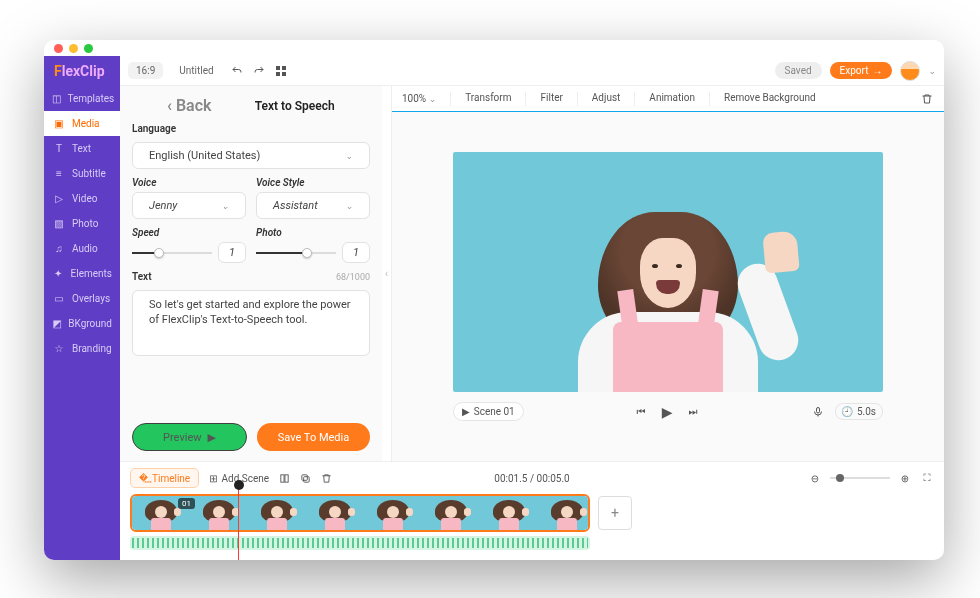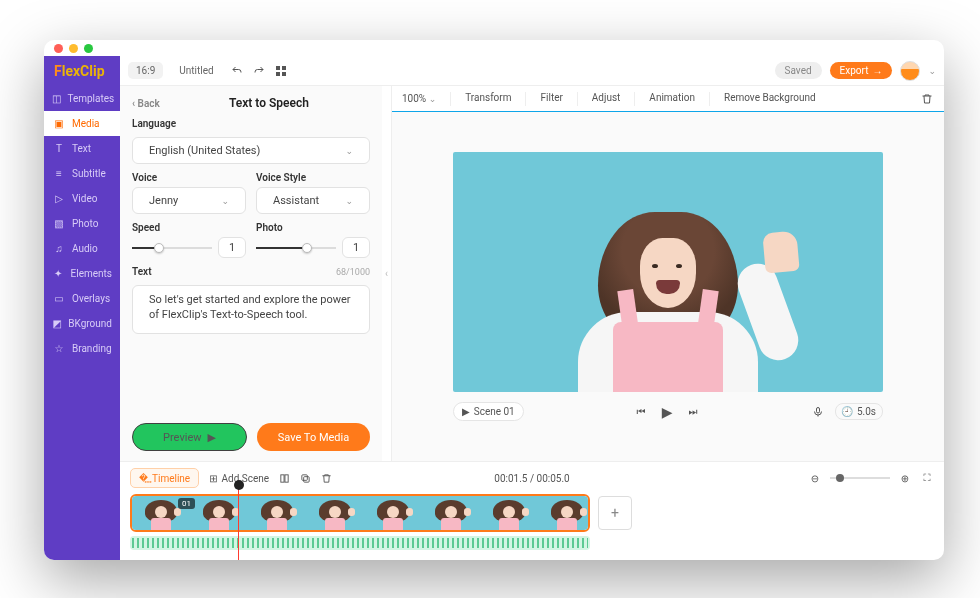--- a/index.html
+++ b/index.html
@@ -24,38 +24,38 @@
   .chip { padding: 3px 8px; border-radius: 5px; background: #f2f2f2; font-size: 10px; }
   .chip.plain { background: transparent; }
   .chip.save { background: #eee; color: #888; border-radius: 12px; padding: 3px 10px; }
   .chip.export { background: #ff7a1a; color: #fff; border-radius: 12px; padding: 3px 10px; display: flex; align-items: center; gap: 4px; }
   .tb-ico { width: 14px; height: 14px; display: inline-flex; align-items: center; justify-content: center; color: #555; cursor: pointer; }
   .avatar { width: 20px; height: 20px; border-radius: 50%; background: linear-gradient(#ffd7b0 40%, #ff8c1a 40%); border: 1px solid #ddd; }
 
   .work-row { flex: 1; display: flex; min-height: 0; }
   .panel { width: 262px; padding: 10px 12px; background: #fafafa; font-size: 11px; color: #333; display: flex; flex-direction: column; gap: 8px; }
   .panel-head { display: flex; align-items: center; gap: 8px; font-weight: 600; color: #222; }
-  .panel-head .back { color: #888; font-size: 10px; cursor: pointer; }
+  .panel-head .back { color: #888; font-size: 16px; cursor: pointer; margin-left: 35px; }
   .panel-head .title { flex: 1; text-align: center; font-size: 12px; }
   .label { font-size: 10px; font-weight: 600; color: #333; }
   .select, .numbox, .textarea { border: 1px solid #e2e2e2; background: #fff; border-radius: 6px; padding: 6px 16px; font-size: 11px; color: #444; display: flex; align-items: center; justify-content: space-between; }
   .two { display: flex; gap: 10px; }
-  .two > div { flex: 1; display: flex; flex-direction: column; gap: 4px; }
+  .two > div { flex: 1; display: flex; flex-direction: column; gap: 4px; font-style: italic; }
   .numrow { display: flex; align-items: center; gap: 6px; }
   .slider { flex: 1; height: 2px; background: #dcdcdc; position: relative; }
   .slider::before { content: ""; position: absolute; left: 0; top: 0; height: 2px; background: #333; }
   .slider.s-speed::before { width: 30%; }
   .slider.s-pitch::before { width: 60%; }
   .slider .knob { position: absolute; top: -4px; width: 10px; height: 10px; background: #fff; border: 1px solid #bbb; border-radius: 50%; box-shadow: 0 1px 2px rgba(0,0,0,0.2); }
   .s-speed .knob { left: 28%; }
   .s-pitch .knob { left: 58%; }
   .numbox { width: 28px; padding: 3px 6px; justify-content: center; }
   .txt-head { display: flex; justify-content: space-between; align-items: center; }
   .counter { font-size: 9px; color: #aaa; }
-  .textarea { height: 49px; align-items: flex-start; line-height: 1.4; }
+  .textarea { height: 66px; align-items: flex-start; line-height: 1.4; }
   .panel-foot { display: flex; gap: 10px; margin-top: auto; }
   .btn { flex: 1; height: 28px; border-radius: 14px; display: flex; align-items: center; justify-content: center; font-size: 11px; gap: 6px; cursor: pointer; }
   .btn.preview { background: #22c55e; border: 1px solid #404040; color: #555; }
   .btn.save { background: #ff7a1a; color: #fff; }
 
   .collapse-handle { width: 10px; display: flex; align-items: center; justify-content: center; color: #bbb; font-size: 10px; cursor: pointer; border-right: 1px solid #eee; }
 
   .canvas-col { flex: 1; display: flex; flex-direction: column; min-width: 0; }
   .canvas-toolbar { height: 26px; display: flex; align-items: center; gap: 14px; padding: 0 10px; font-size: 10px; color: #555; border-bottom: 1px solid #0ea5e9; }
   .ctb-sep { width: 1px; height: 14px; background: #eee; }
@@ -115,21 +115,21 @@
   <div class="mac-bar">
     <div class="mac-dot mac-red"></div>
     <div class="mac-dot mac-yellow"></div>
     <div class="mac-dot mac-green"></div>
   </div>
 
   <div class="main-row">
     <div class="sidebar">
       <div class="logo">
         <span class="f">F</span>
-          <span style="color:#eab308">lexClip</span>
+          <span style="color:#f0abfc">lexClip</span>
       </div>
       <div id="side-items">
           <div class="side-item">
             <span class="ico">◫</span>
             <span>Templates</span>
           </div>
           <div class="side-item active">
             <span class="ico">▣</span>
             <span>Media</span>
           </div>

